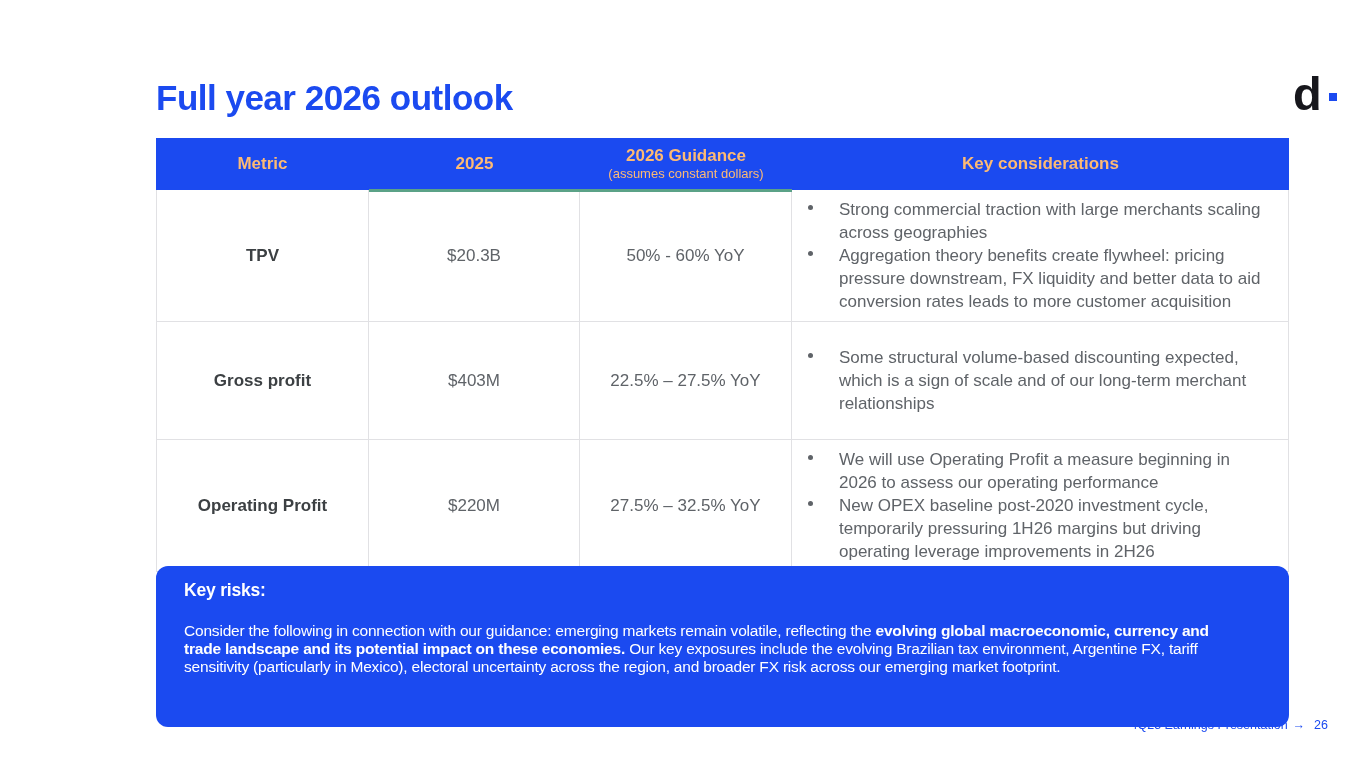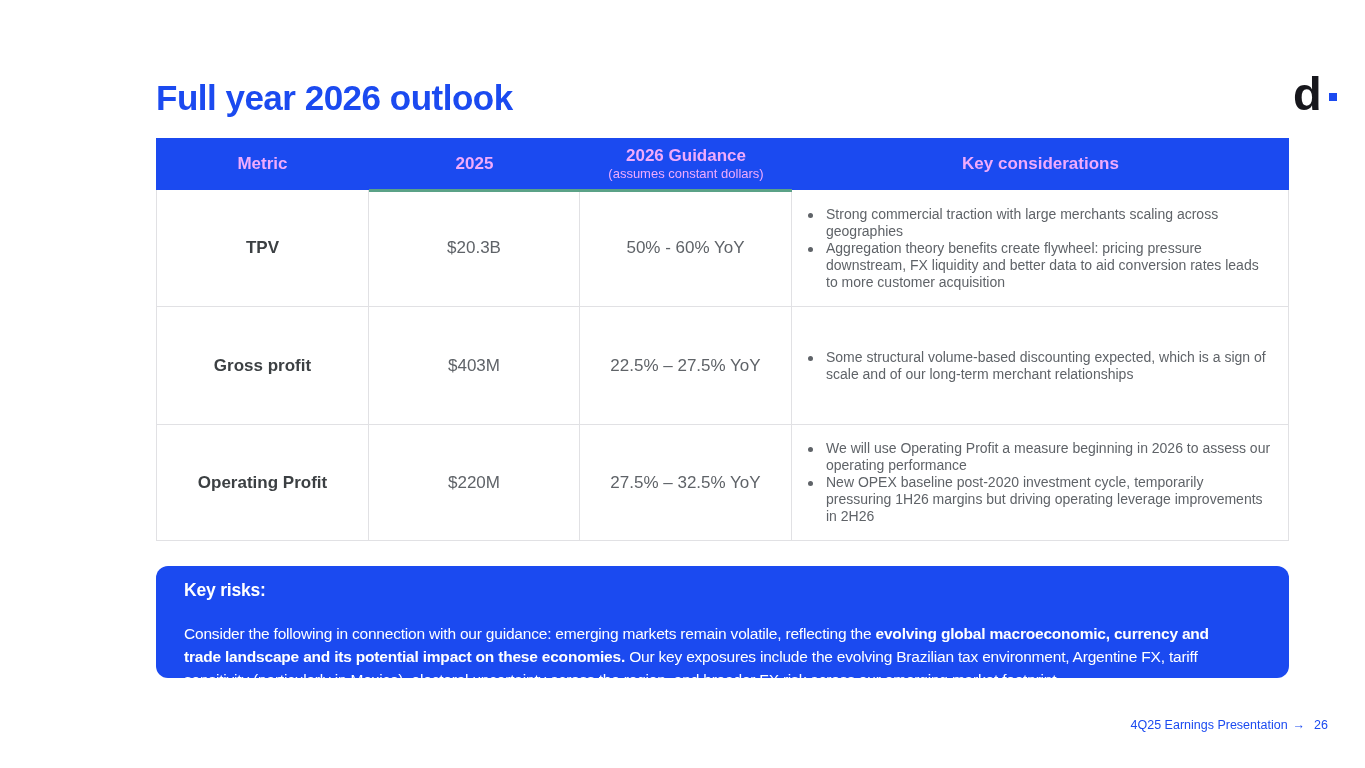--- a/index.html
+++ b/index.html
@@ -21,46 +21,46 @@
   
   .logo{position:absolute;left:1253px;top:72px;width:60px;height:48px;}
   .logo-d{font-size:47px;font-weight:700;color:#17171c;line-height:44px;letter-spacing:-1px;}
   .logo-dot{position:absolute;left:36px;top:21px;width:8px;height:8px;background:var(--brand-blue);}
 
   
   .table{position:absolute;left:116px;top:138px;width:1133px;}
   .trow{display:grid;grid-template-columns:213px 211px 212px 497px;}
   .thead{background:var(--brand-blue);height:52px;}
   .th{display:flex;flex-direction:column;align-items:center;justify-content:center;
-      color:#f0abfc;font-weight:700;font-size:17px;line-height:20px;}
+      color:#fdba74;font-weight:700;font-size:17px;line-height:20px;}
   .th .sub{font-weight:400;font-size:13px;line-height:16px;}
   .tbody-row{background:#fff;}
   .td{display:flex;align-items:center;justify-content:center;text-align:right;
       border-right:1px solid var(--border-gray);border-bottom:1px solid var(--border-gray);
       font-size:17px;color:var(--text-gray);}
   .td:first-child{border-left:1px solid var(--border-gray);}
   .td.metric{font-weight:700;color:var(--text-dark);}
   .td.considerations{justify-content:flex-start;text-align:left;padding:8px 16px 8px 10px;}
   .row-1{min-height:117px;}
   .row-2{min-height:118px;}
   .row-3{min-height:116px;}
   .green-line{position:absolute;left:213px;top:51px;width:423px;height:3px;
               background:var(--green-accent);}
 
   ul.bullets{list-style:none;width:100%;}
-  ul.bullets li{display:flex;gap:13px;font-size:14px;line-height:17px;color:var(--text-gray);}
+  ul.bullets li{display:flex;gap:26px;font-size:17px;line-height:23px;color:var(--text-gray);}
   .bullet{flex:0 0 auto;width:5px;height:5px;border-radius:50%;background:var(--text-gray);
           margin-top:7px;margin-left:6px;}
 
   
-  .risks{position:absolute;left:116px;top:566px;width:1133px;height:112px;
+  .risks{position:absolute;left:116px;top:566px;width:1133px;height:161px;
          background:var(--brand-blue);border-radius:12px;color:#fff;
          padding:14px 55px 0 28px;}
   .risks-heading{font-size:17.5px;font-weight:700;letter-spacing:-0.2px;}
-  .risks-text{margin-top:21px;font-size:15.5px;line-height:23px;letter-spacing:-0.2px;}
+  .risks-text{margin-top:21px;font-size:15.5px;line-height:18px;letter-spacing:-0.2px;}
   .risks-text b{font-weight:700;}
 
   
   .footer{position:absolute;top:718px;right:77px;display:flex;align-items:center;
           font-size:12.5px;color:var(--brand-blue);}
   .footer .arrow{margin-left:5px;font-weight:700;}
   .footer .page{margin-left:9px;}
 </style>
 </head>
 <body>

